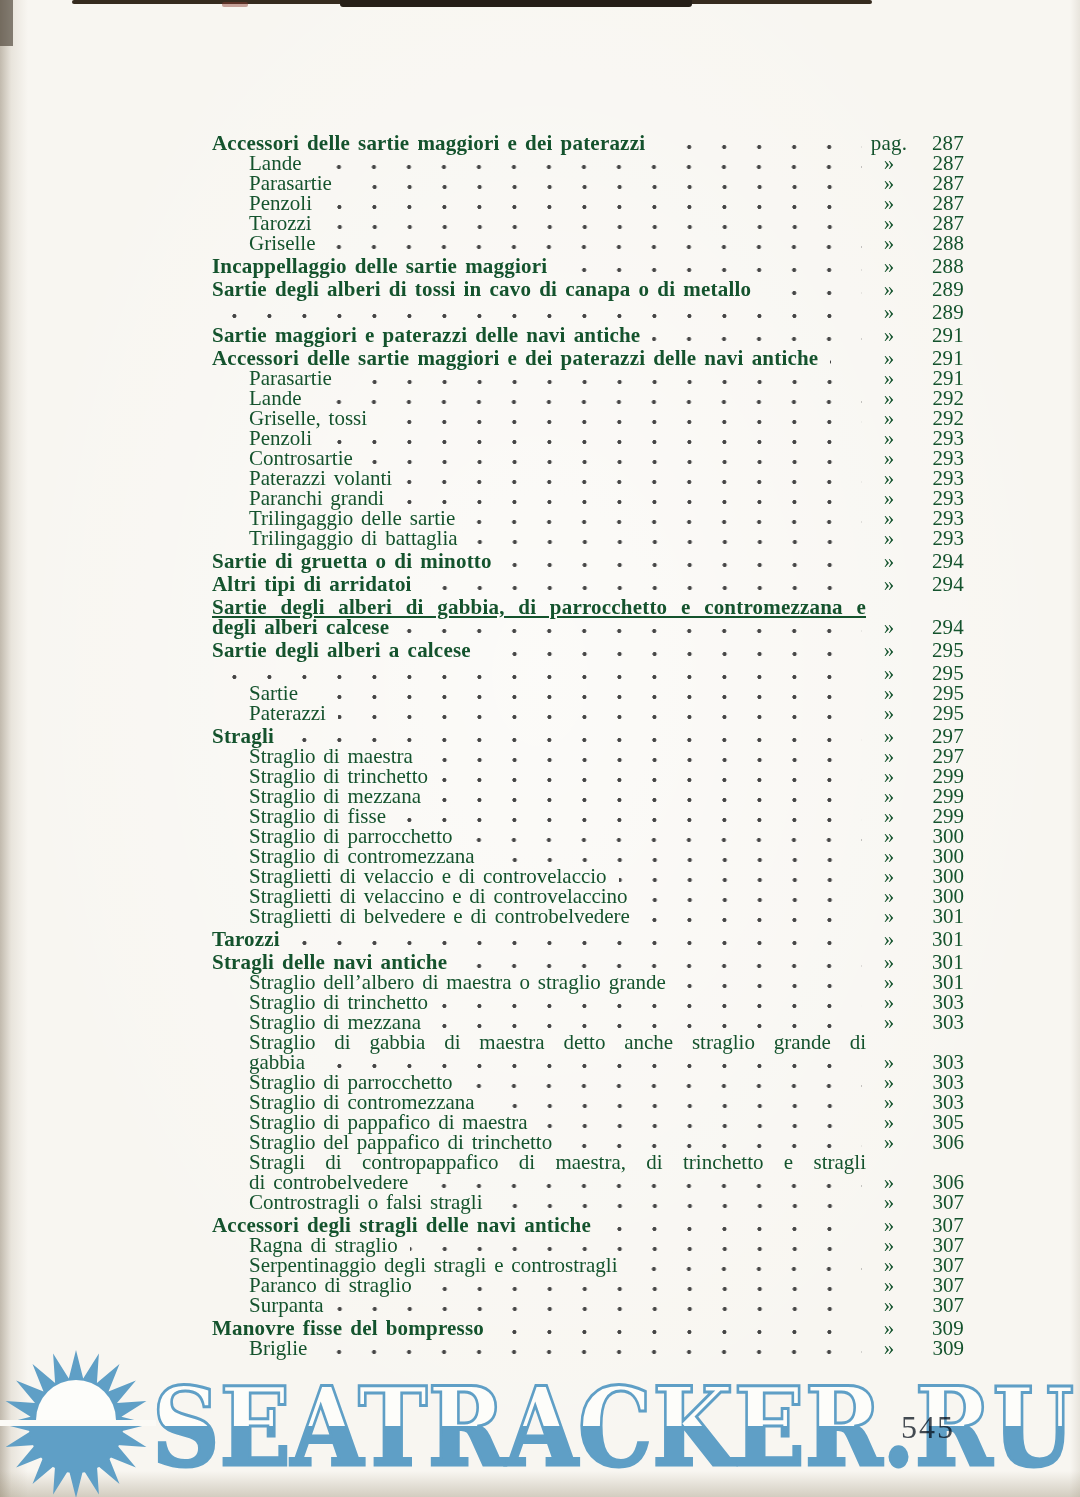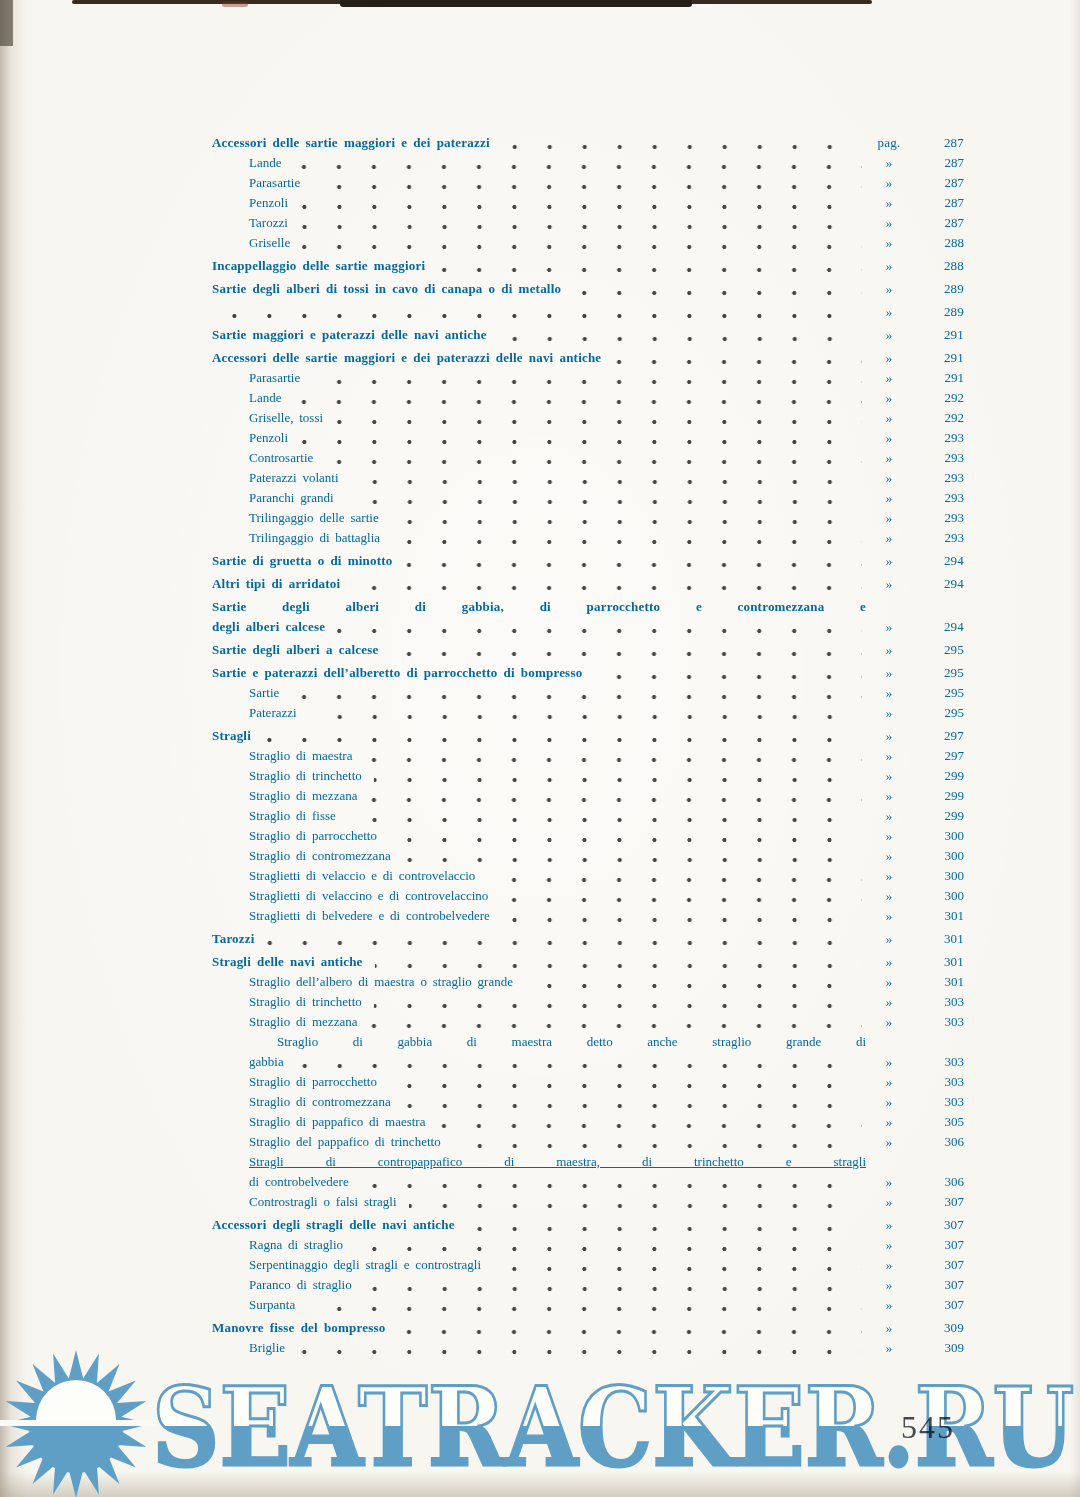--- a/index.html
+++ b/index.html
@@ -16,21 +16,21 @@
   .edge-left-top{position:absolute;left:0;top:0;width:13px;height:46px;background:#4a4134;opacity:.65;}
   .edge-bottom{position:absolute;left:0;bottom:0;width:100%;height:26px;
     background:linear-gradient(to top, rgba(150,138,112,.38), rgba(150,138,112,0));pointer-events:none;}
   .edge-right{position:absolute;right:0;top:0;width:10px;height:100%;
     background:linear-gradient(to left, rgba(160,150,130,.18), rgba(160,150,130,0));pointer-events:none;}
   .top-strip{position:absolute;left:72px;top:0;width:800px;height:4px;background:#362b1f;border-radius:2px;}
   .top-strip2{position:absolute;left:340px;top:0;width:352px;height:7px;background:#261f18;border-radius:0 0 3px 3px;}
   .top-smudge{position:absolute;left:222px;top:2px;width:26px;height:5px;background:#8a3a2e;opacity:.45;border-radius:2px;}
 
   
-  .toc{position:absolute;left:212px;top:130px;width:752px;color:#0369a1;font-size:13px;word-spacing:2.6px;}
+  .toc{position:absolute;left:212px;top:130px;width:752px;color:#14532d;font-size:21px;word-spacing:2.6px;}
   .toc-row{position:relative;}
   .toc-row.lvl0{font-weight:700;margin-top:3px;letter-spacing:.2px;}
   .toc-row.lvl1{padding-left:37px;}
   .tline{display:flex;align-items:baseline;height:20px;line-height:20px;}
   .etext{white-space:nowrap;flex:none;}
   .line1{margin-right:98px;height:20px;line-height:20px;text-align:justify;text-align-last:justify;}
   .leader{flex:1 1 auto;min-width:0;height:4px;align-self:flex-end;margin:0 4px 4px 12px;
     background-image:radial-gradient(circle at 2.4px 2px, #454545 1.7px, rgba(0,0,0,0) 2.4px);
     background-size:35px 4px;background-repeat:repeat-x;background-position:right center;}
   .refcol{flex:none;width:46px;text-align:center;font-weight:400;}
@@ -222,39 +222,38 @@
     </div>
     <div class="toc-row lvl0">
       <div class="tline">
         <span class="etext">Altri tipi di arridatoi</span>
         <span class="leader" style="height: 4px;"></span>
         <span class="refcol">»</span>
         <span class="pagecol">294</span>
       </div>
     </div>
     <div class="toc-row lvl0">
-      <span class="line1" style="display: block;">Sartie degli alberi di gabbia, di parrocchetto e contromezzana e</span>
+      <span class="line1" style="display: block; text-decoration: underline;">Sartie degli alberi di gabbia, di parrocchetto e contromezzana e</span>
       <div class="tline">
         <span class="etext">degli alberi calcese</span>
         <span class="leader" style="height: 4px;"></span>
         <span class="refcol">»</span>
         <span class="pagecol">294</span>
       </div>
     </div>
     <div class="toc-row lvl0">
       <div class="tline">
         <span class="etext">Sartie degli alberi a calcese</span>
         <span class="leader" style="height: 4px;"></span>
         <span class="refcol">»</span>
         <span class="pagecol">295</span>
       </div>
     </div>
     <div class="toc-row lvl0">
       <div class="tline">
-        <span class="etext">Sartie e paterazzi dell’alberetto di parrocchetto di bompresso</span>
         <span class="leader" style="height: 4px;"></span>
         <span class="refcol">»</span>
         <span class="pagecol">295</span>
       </div>
     </div>
     <div class="toc-row lvl1">
       <div class="tline">
         <span class="etext">Sartie</span>
         <span class="leader" style="height: 4px;"></span>
         <span class="refcol">»</span>
@@ -383,21 +382,21 @@
     </div>
     <div class="toc-row lvl1">
       <div class="tline">
         <span class="etext">Straglio di mezzana</span>
         <span class="leader" style="height: 4px;"></span>
         <span class="refcol">»</span>
         <span class="pagecol">303</span>
       </div>
     </div>
     <div class="toc-row lvl1">
-      <span class="line1" style="display: block; margin-left: 28px;">Straglio di gabbia di maestra detto anche straglio grande di</span>
+      <span class="line1" style="display: block;">Straglio di gabbia di maestra detto anche straglio grande di</span>
       <div class="tline">
         <span class="etext">gabbia</span>
         <span class="leader" style="height: 4px;"></span>
         <span class="refcol">»</span>
         <span class="pagecol">303</span>
       </div>
     </div>
     <div class="toc-row lvl1">
       <div class="tline">
         <span class="etext">Straglio di parrocchetto</span>
@@ -424,21 +423,21 @@
     </div>
     <div class="toc-row lvl1">
       <div class="tline">
         <span class="etext">Straglio del pappafico di trinchetto</span>
         <span class="leader" style="height: 4px;"></span>
         <span class="refcol">»</span>
         <span class="pagecol">306</span>
       </div>
     </div>
     <div class="toc-row lvl1">
-      <span class="line1" style="display: block; text-decoration: underline;">Stragli di contropappafico di maestra, di trinchetto e stragli</span>
+      <span class="line1" style="display: block;">Stragli di contropappafico di maestra, di trinchetto e stragli</span>
       <div class="tline">
         <span class="etext">di controbelvedere</span>
         <span class="leader" style="height: 4px;"></span>
         <span class="refcol">»</span>
         <span class="pagecol">306</span>
       </div>
     </div>
     <div class="toc-row lvl1">
       <div class="tline">
         <span class="etext">Controstragli o falsi stragli</span>

